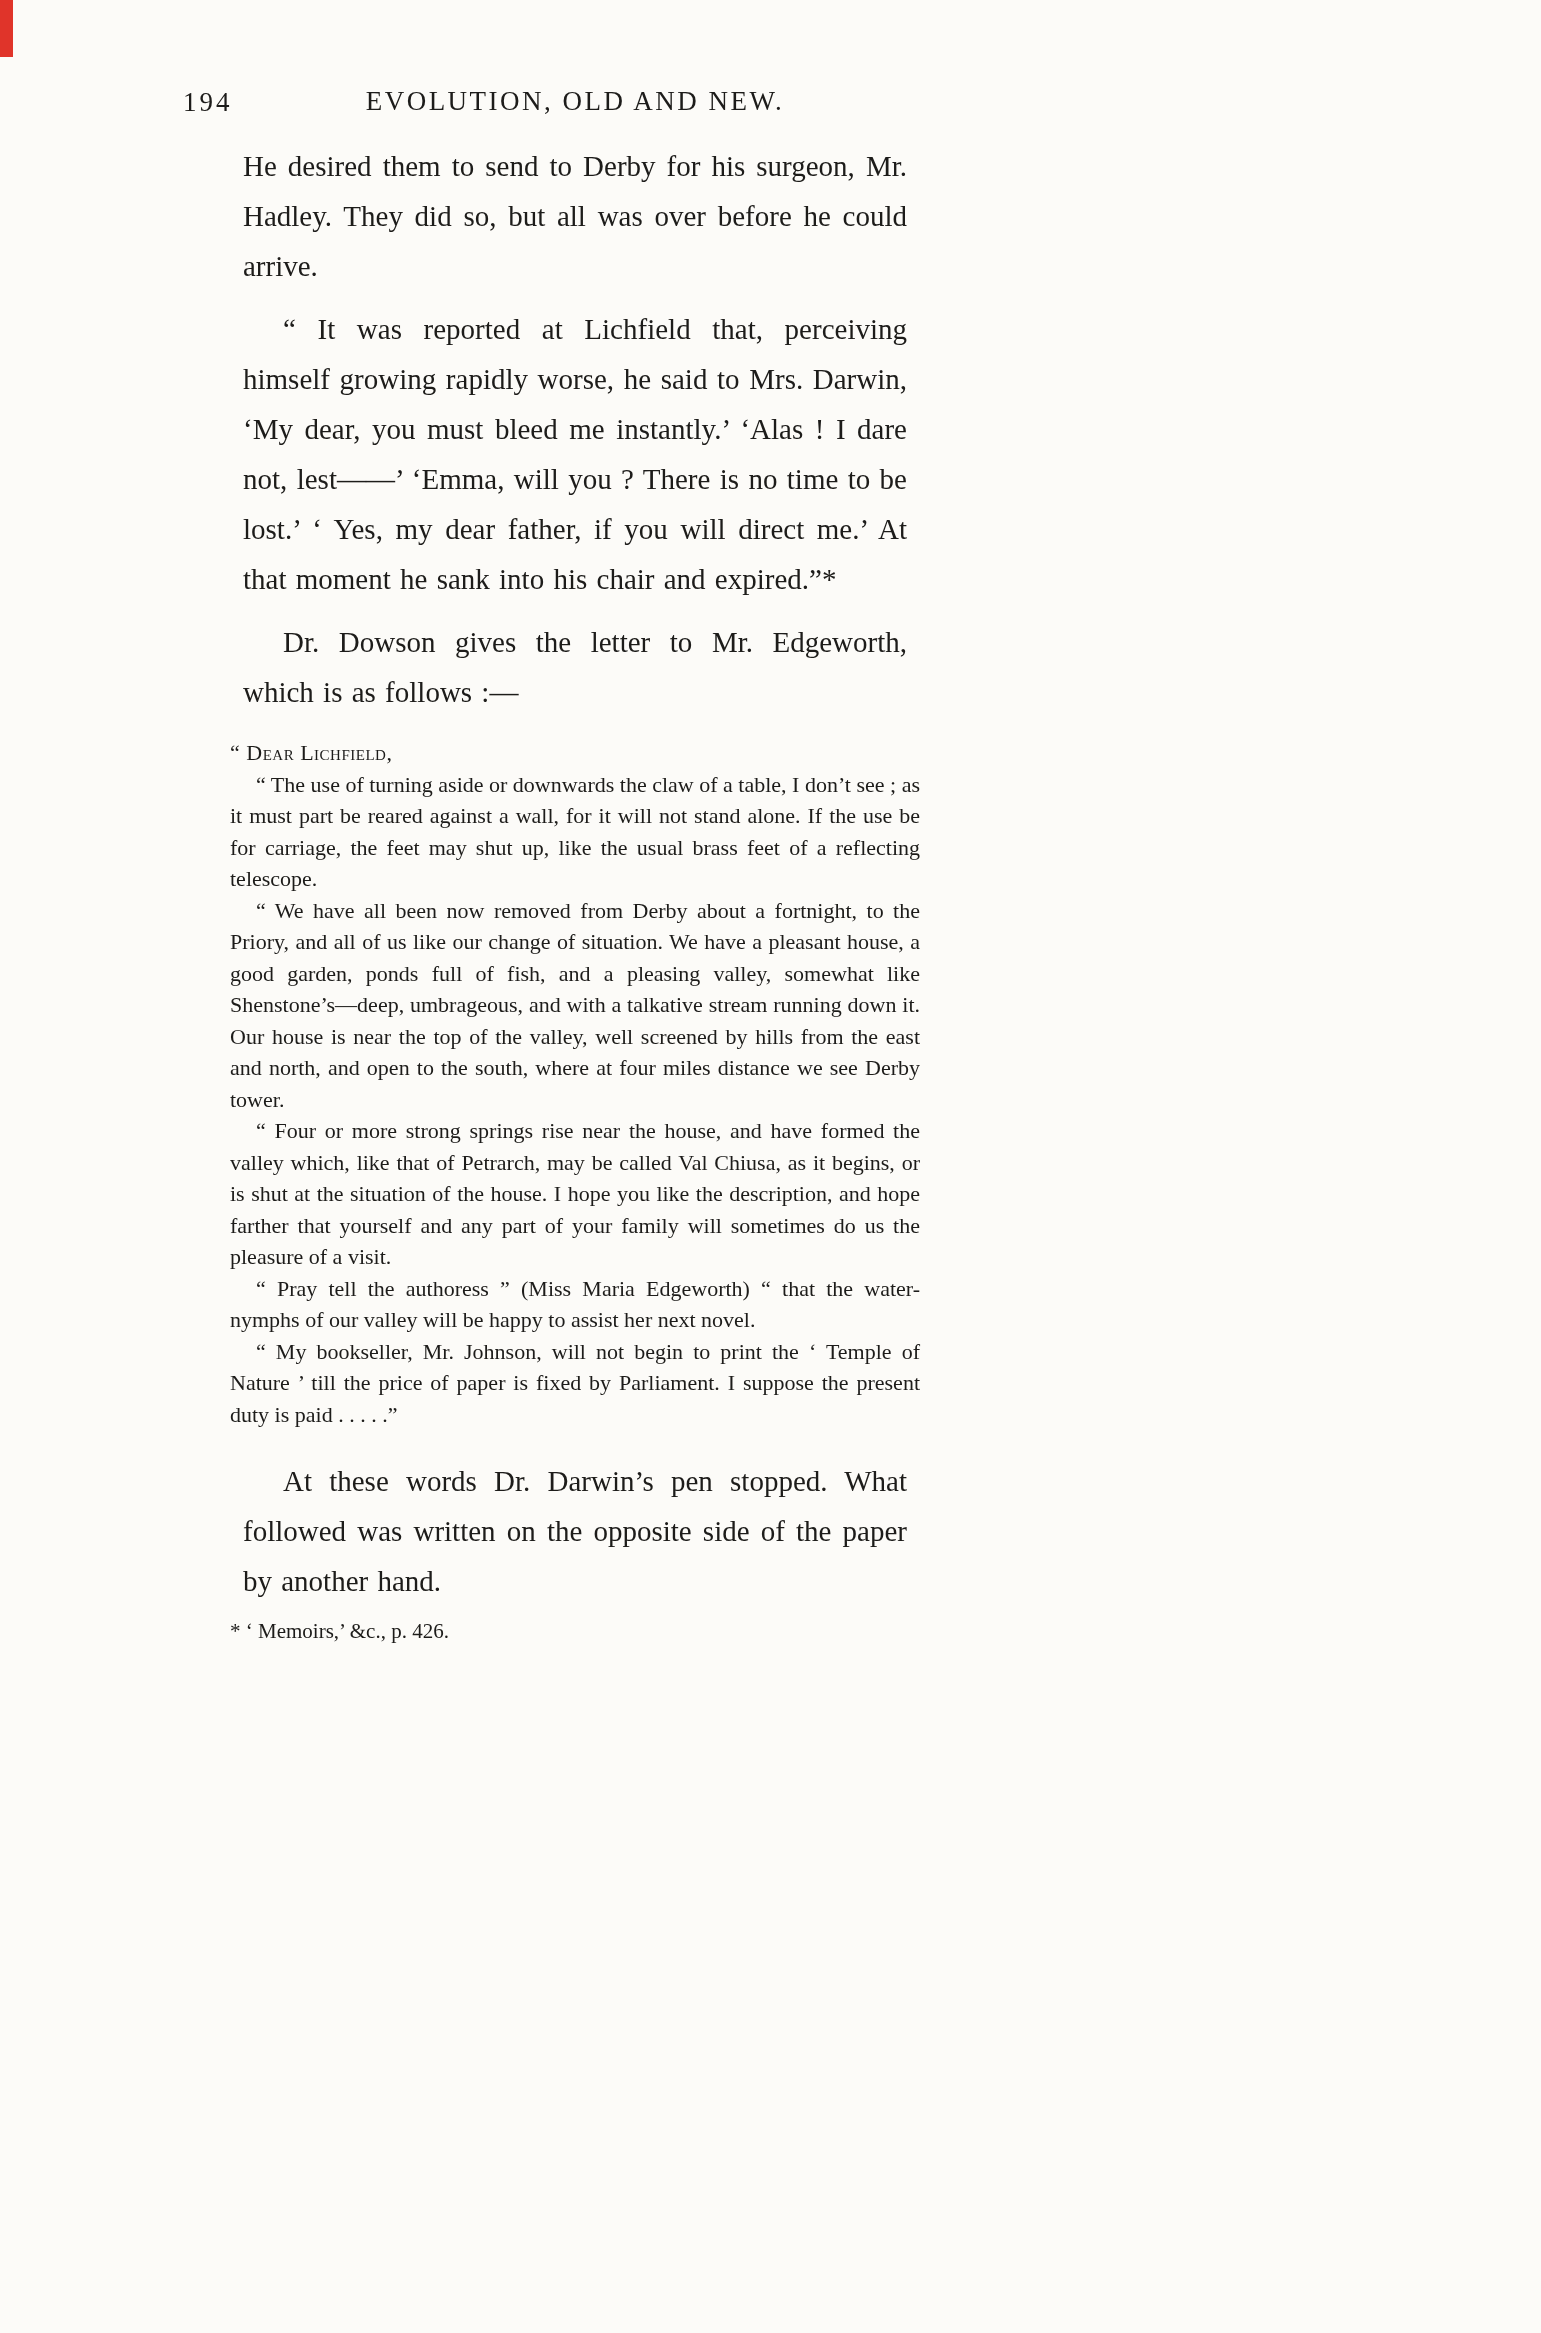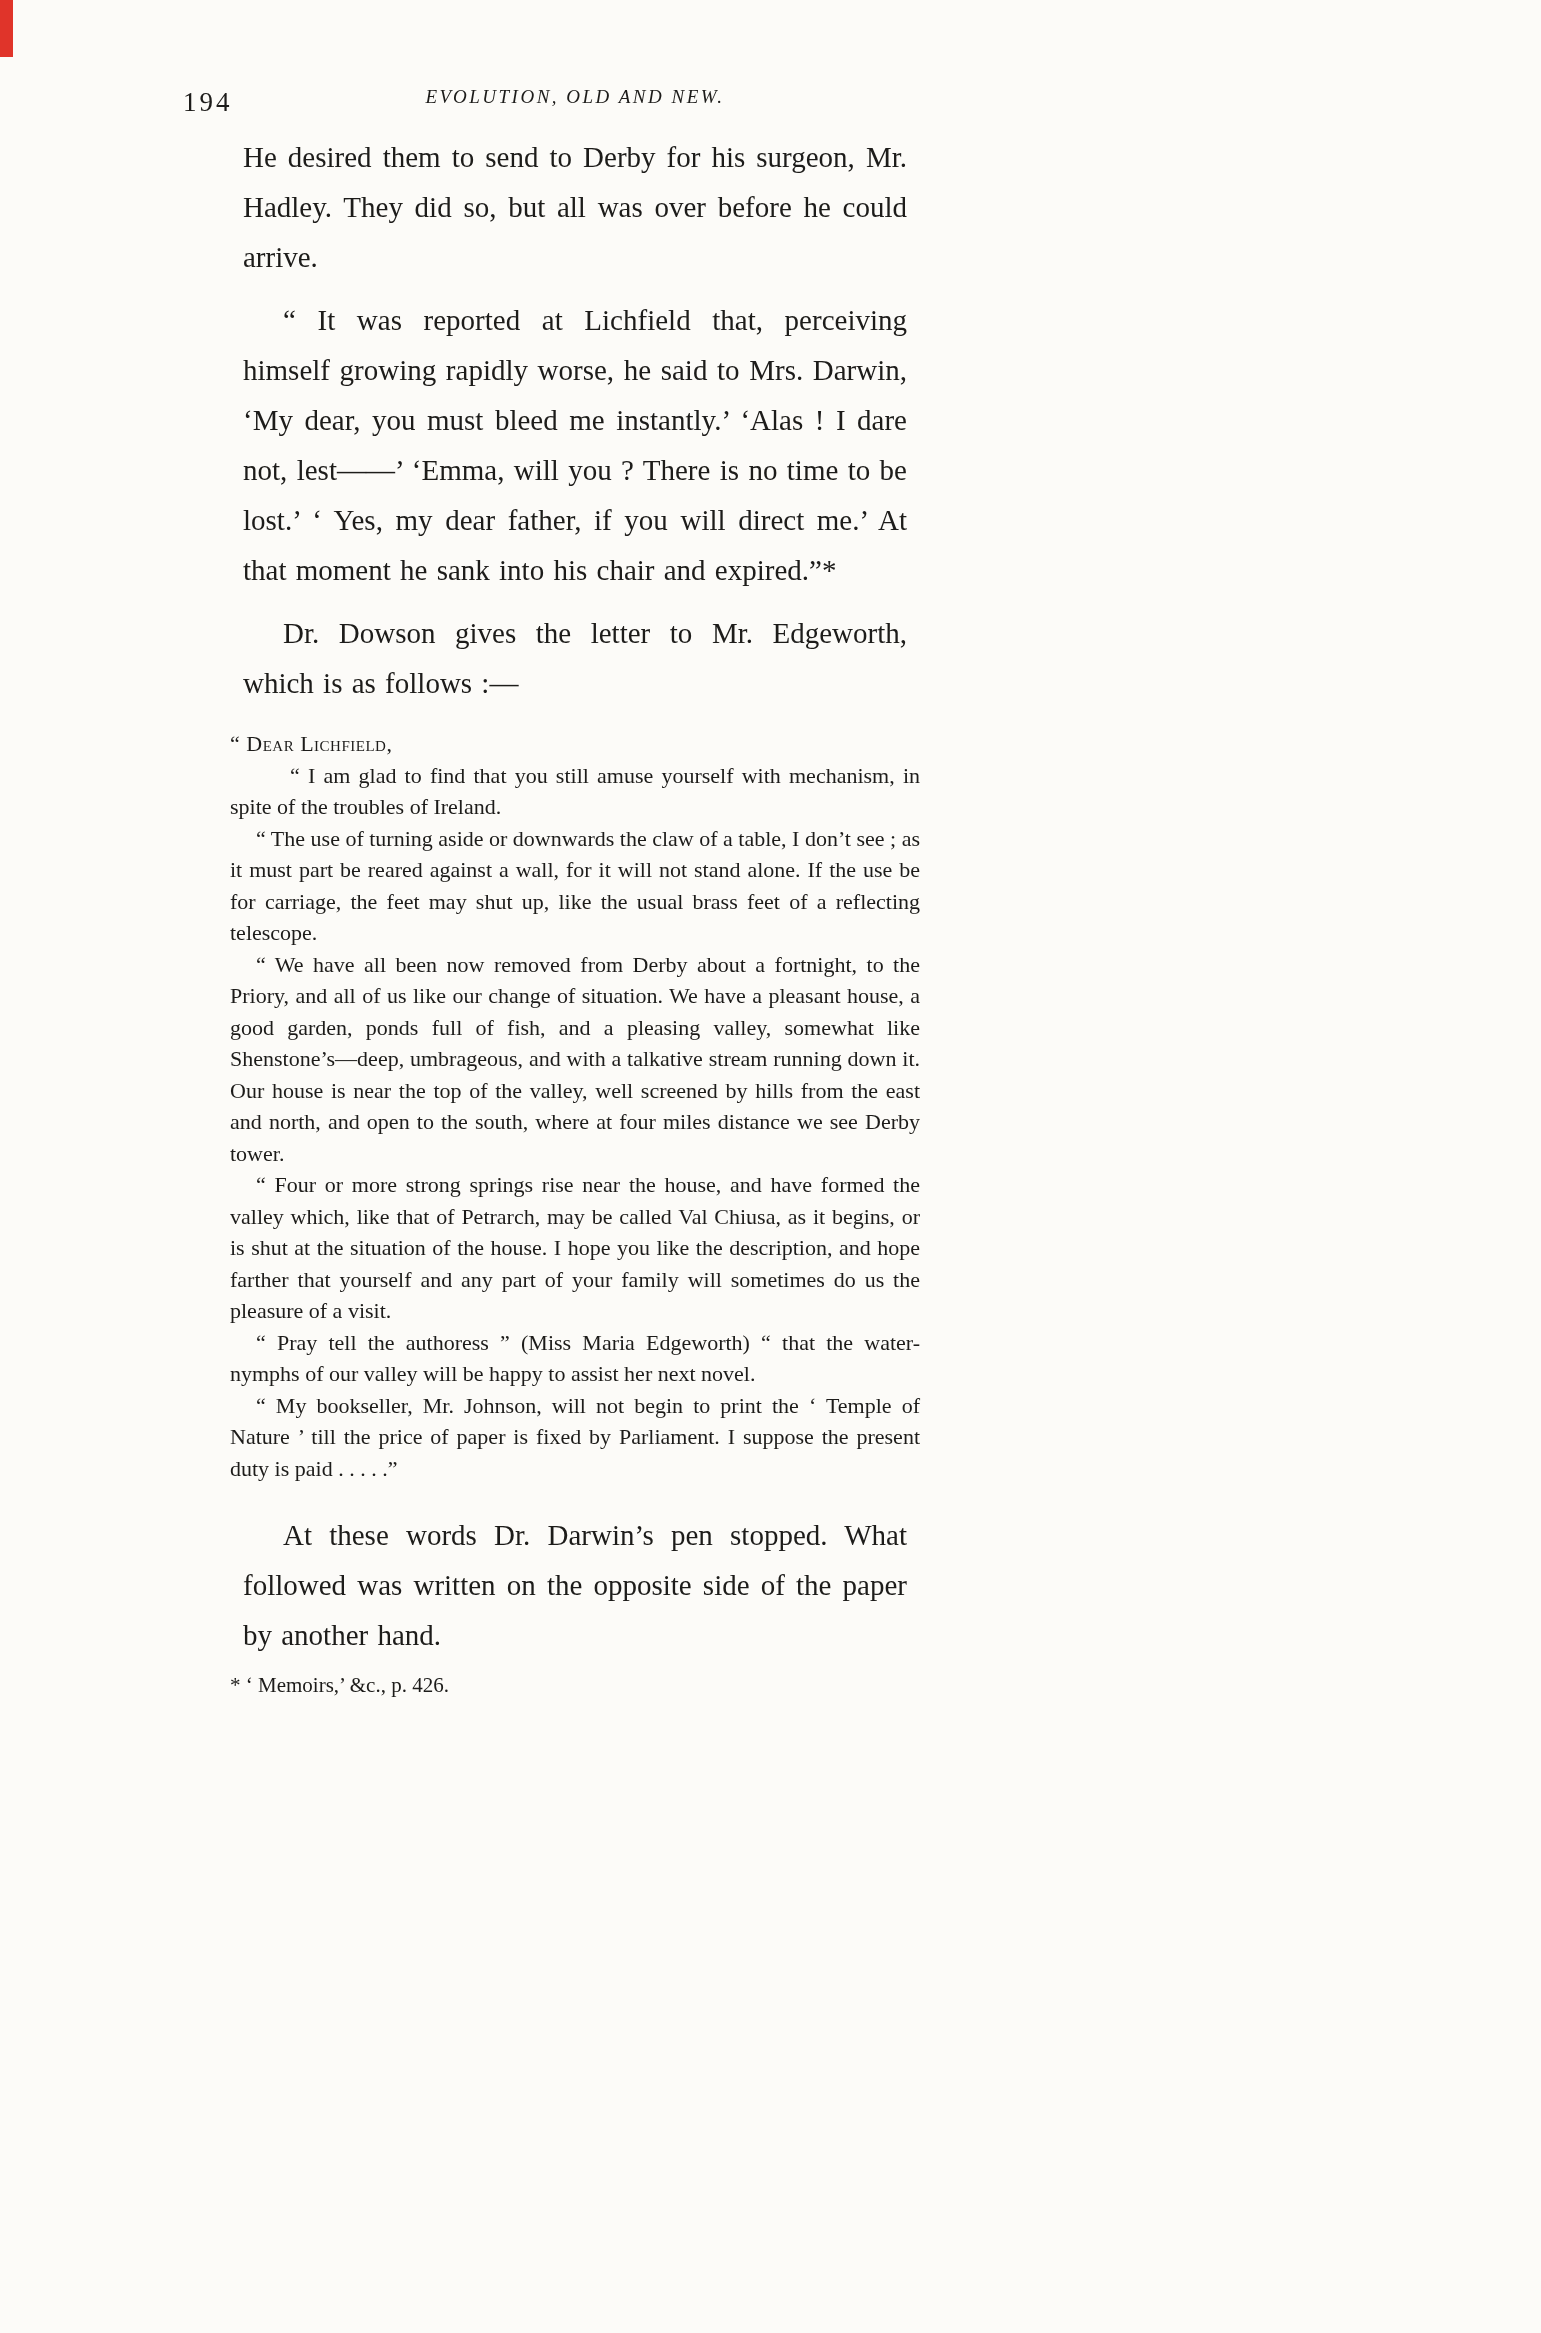--- a/index.html
+++ b/index.html
@@ -28,22 +28,21 @@
     left: 230px;
     top: 86px;
     width: 690px;
   }
   .running-head {
     position: relative;
     text-align: center;
     margin: 0 0 24px 0;
   }
   .running-title {
-    font-style: italic;
-    font-size: 19px;
+    font-size: 27px;
     letter-spacing: 2.5px;
   }
   .pagenum {
     position: absolute;
     left: -47px;
     top: 1px;
     font-style: normal;
     font-size: 27px;
     letter-spacing: 3px;
   }
@@ -98,21 +97,20 @@
       <span class="pagenum">194</span>
       <span class="running-title">EVOLUTION, OLD AND NEW.</span>
     </header>
 
     <p class="main">He desired them to send to Derby for his surgeon, Mr. Hadley.  They did so, but all was over before he could arrive.</p>
     <p class="main indent">“ It was reported at Lichfield that, perceiving himself growing rapidly worse, he said to Mrs. Darwin, ‘My dear, you must bleed me instantly.’  ‘Alas !  I dare not, lest——’  ‘Emma, will you ?  There is no time to be lost.’  ‘ Yes, my dear father, if you will direct me.’  At that moment he sank into his chair and expired.”*</p>
     <p class="main indent">Dr. Dowson gives the letter to Mr. Edgeworth, which is as follows :—</p>
 
     <div class="letter">
       <p class="salutation">“ Dear Lichfield,</p>
-      <p class="letter-p indent-lg">“ I am glad to find that you still amuse yourself with mechanism, in spite of the troubles of Ireland.</p>
       <p class="letter-p">“ The use of turning aside or downwards the claw of a table, I don’t see ; as it must part be reared against a wall, for it will not stand alone.  If the use be for carriage, the feet may shut up, like the usual brass feet of a reflecting telescope.</p>
       <p class="letter-p">“ We have all been now removed from Derby about a fortnight, to the Priory, and all of us like our change of situation.  We have a pleasant house, a good garden, ponds full of fish, and a pleasing valley, somewhat like Shenstone’s—deep, umbrageous, and with a talkative stream running down it.  Our house is near the top of the valley, well screened by hills from the east and north, and open to the south, where at four miles distance we see Derby tower.</p>
       <p class="letter-p">“ Four or more strong springs rise near the house, and have formed the valley which, like that of Petrarch, may be called Val Chiusa, as it begins, or is shut at the situation of the house.  I hope you like the description, and hope farther that yourself and any part of your family will sometimes do us the pleasure of a visit.</p>
       <p class="letter-p">“ Pray tell the authoress ” (Miss Maria Edgeworth) “ that the water-nymphs of our valley will be happy to assist her next novel.</p>
       <p class="letter-p">“ My bookseller, Mr. Johnson, will not begin to print the ‘ Temple of Nature ’ till the price of paper is fixed by Parliament.  I suppose the present duty is paid . . . . .”</p>
     </div>
 
     <p class="main indent closing">At these words Dr. Darwin’s pen stopped.  What followed was written on the opposite side of the paper by another hand.</p>
 
     <p class="footnote">* ‘ Memoirs,’ &amp;c., p. 426.</p>

